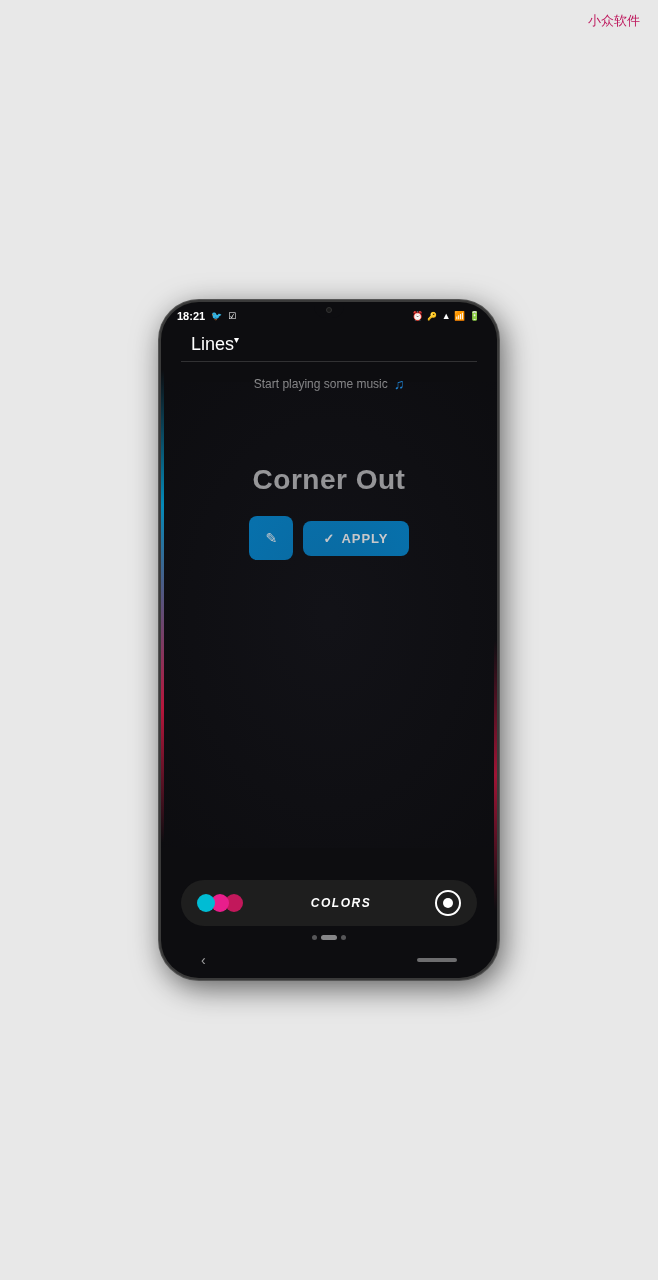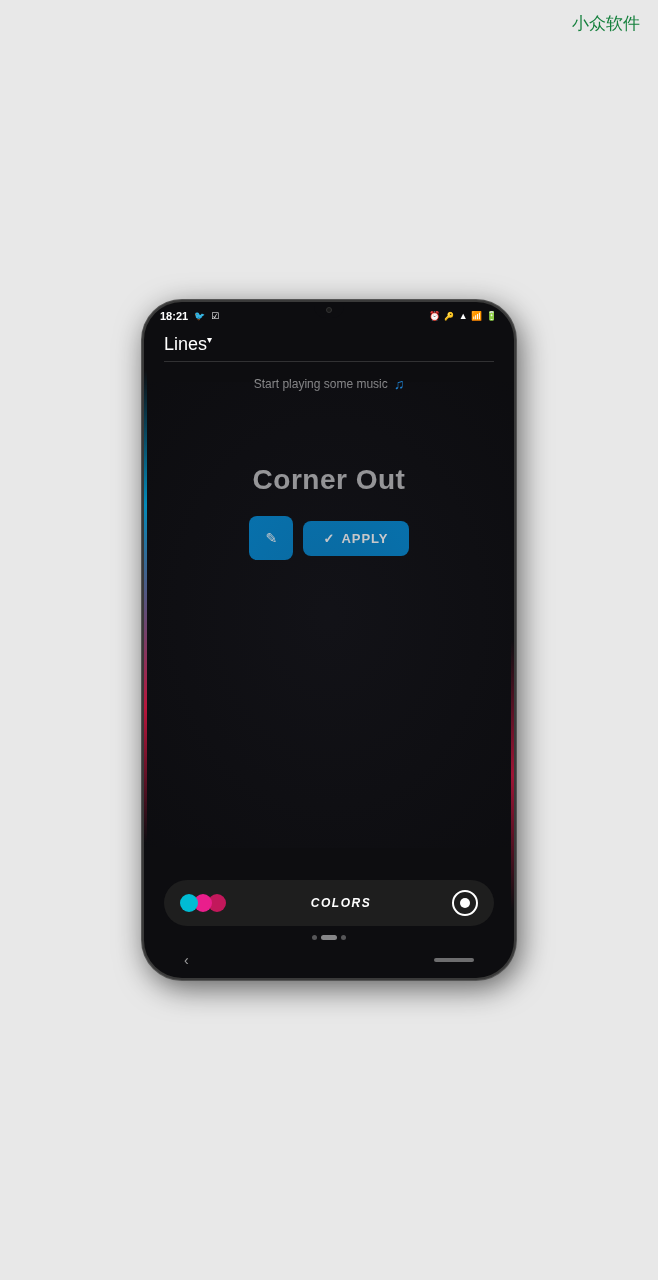--- a/index.html
+++ b/index.html
@@ -10,28 +10,28 @@
       justify-content: center;
       align-items: center;
       min-height: 100vh;
       font-family: 'Arial', sans-serif;
     }
 
     .watermark {
       position: absolute;
       top: 12px;
       right: 18px;
-      font-size: 17px;
-      color: #15803d;
+      font-size: 13px;
+      color: #be185d;
       font-family: Arial, sans-serif;
       margin-left: 44px;
     }
 
     .phone-outer {
-      width: 374px;
+      width: 340px;
       height: 680px;
       background: #1a1a1a;
       border-radius: 40px;
       border: 2px solid #3a3a3a;
       box-shadow: 0 0 0 1px #555, 4px 8px 30px rgba(0,0,0,0.6), inset 0 0 0 1px #222;
       position: relative;
       overflow: hidden;
     }
 
     
@@ -147,20 +147,21 @@
       border-radius: 50%;
       margin: 5px auto 0;
       border: 1px solid #333;
     }
 
     
     .app-header {
       padding: 8px 20px 4px;
       display: flex;
       align-items: flex-start;
+      margin-left: 10px;
     }
 
     .app-title {
       color: #ffffff;
       font-size: 18px;
       font-weight: 500;
     }
 
     .dropdown-arrow {
       color: #fff;

